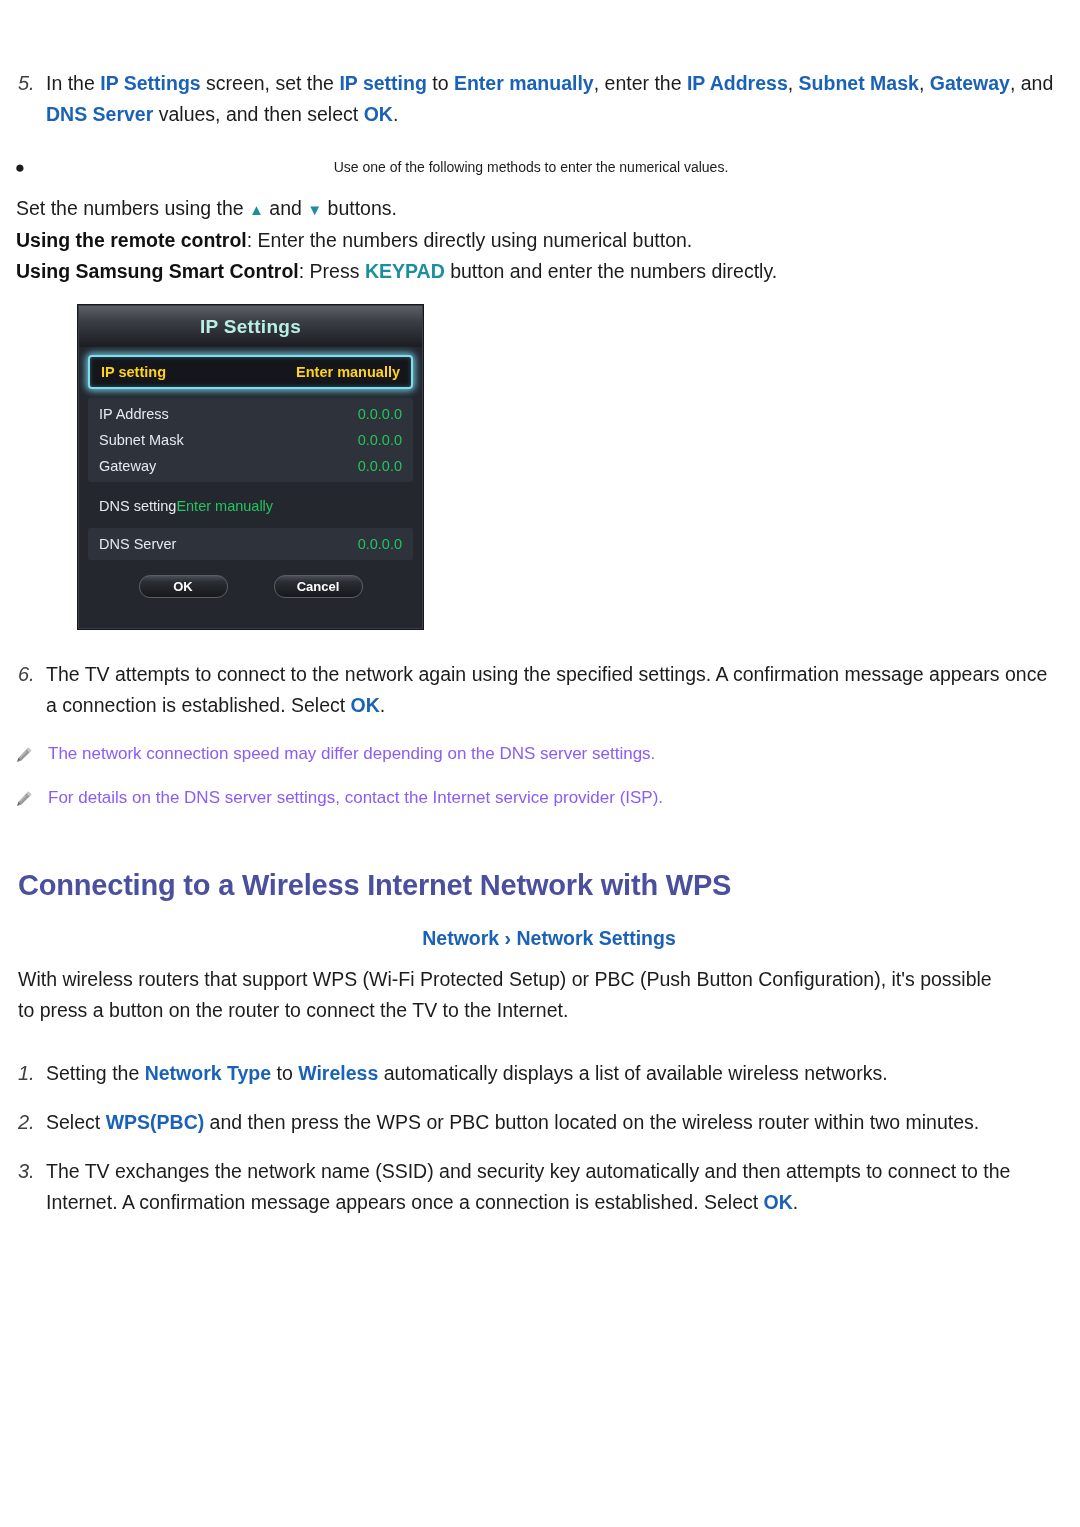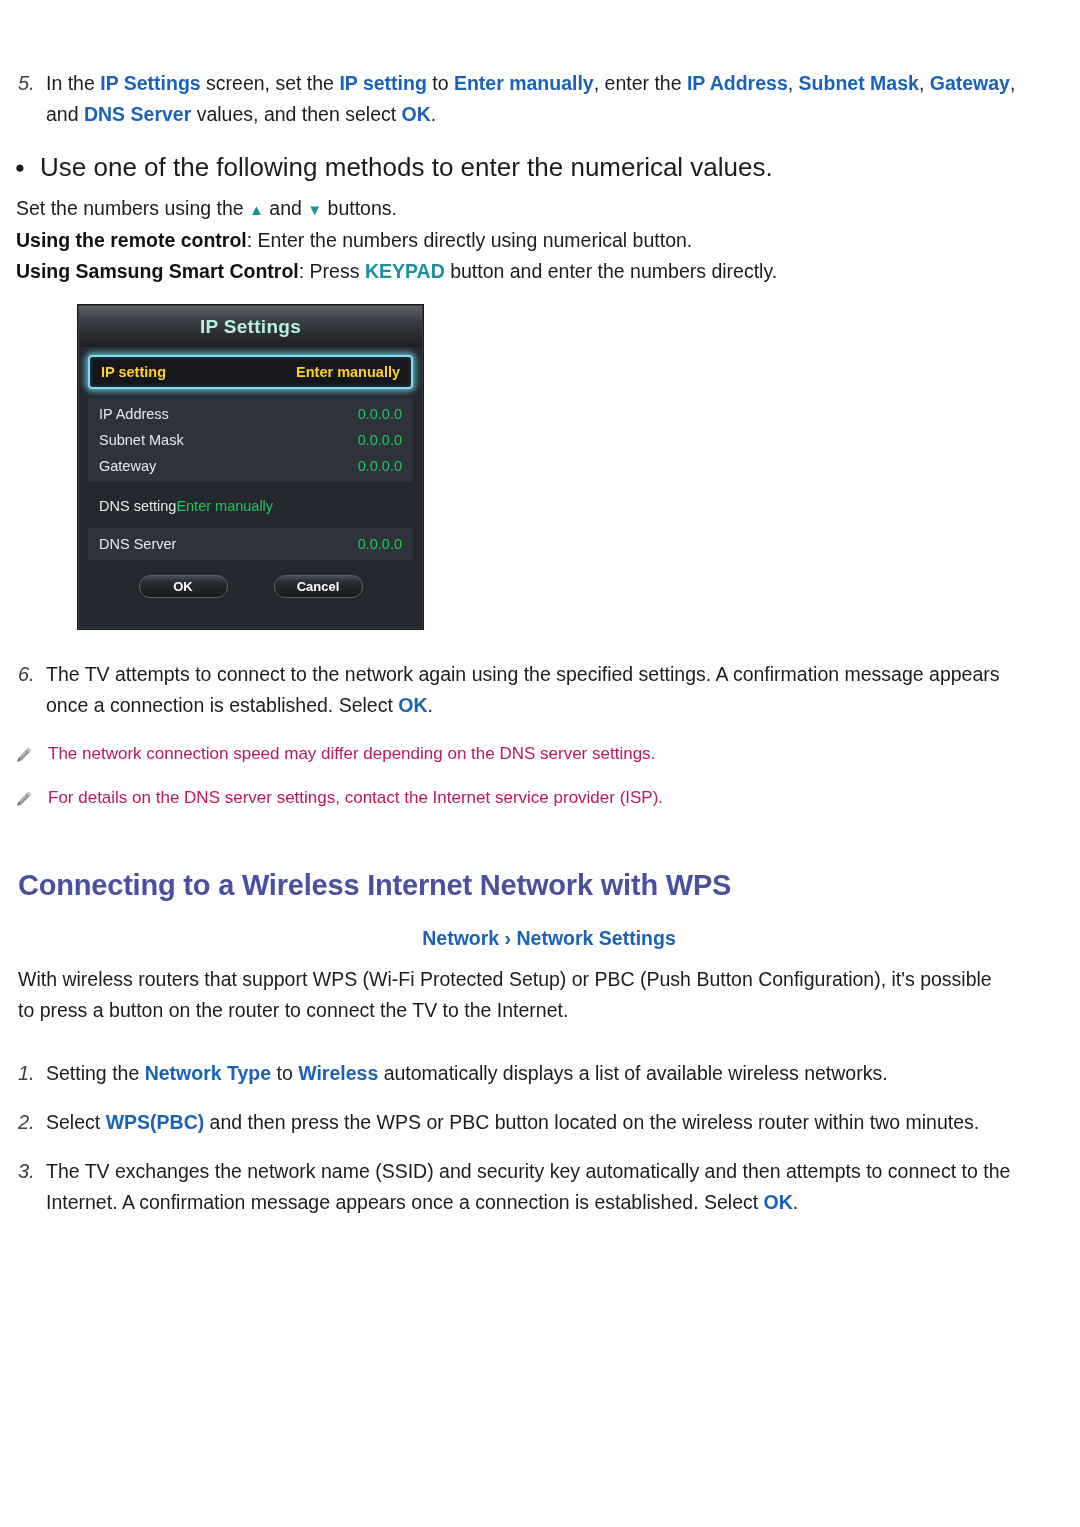--- a/index.html
+++ b/index.html
@@ -39,41 +39,42 @@
     font-size: 20px;
     font-style: italic;
     color: #404040;
     line-height: 31px;
   }
   .step-body {
     flex: 1;
     font-size: 19.5px;
     line-height: 31px;
     color: #1c1c1c;
-    padding-right: 64px;
+    padding-right: 26px;
   }
 
   
   .bullet-row {
     display: flex;
     align-items: flex-start;
   }
   .bullet-mark {
     width: 40px;
     min-width: 40px;
     text-align: center;
     font-size: 17px;
     line-height: 31px;
     color: #1c1c1c;
   }
   .bullet-body {
     flex: 1;
-    font-size: 26px;
+    font-size: 14px;
     line-height: 31px;
     padding-right: 58px;
+    text-align: center;
   }
 
   .sub-line {
     font-size: 19.5px;
     line-height: 31px;
     margin-left: 16px;
   }
 
   
   .note-row {
@@ -84,21 +85,21 @@
     width: 48px;
     min-width: 48px;
     padding-left: 14px;
     box-sizing: border-box;
     padding-top: 6px;
   }
   .note-body {
     flex: 1;
     font-size: 17px;
     line-height: 29px;
-    color: #be185d;
+    color: #8b5cf6;
     padding-right: 70px;
   }
 
   
   .b   { color: #1a62b8; font-weight: bold; }
   .teal{ color: #1b8f9e; font-weight: bold; }
   .bold{ font-weight: bold; color: #111; }
 
   .tri { color: #1b8f9e; font-size: 15px; }
 

